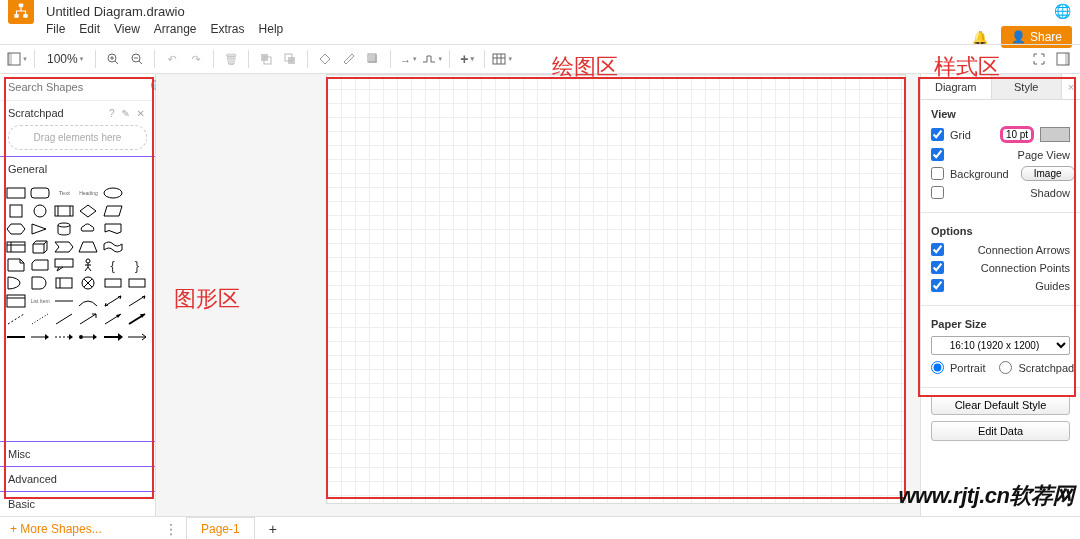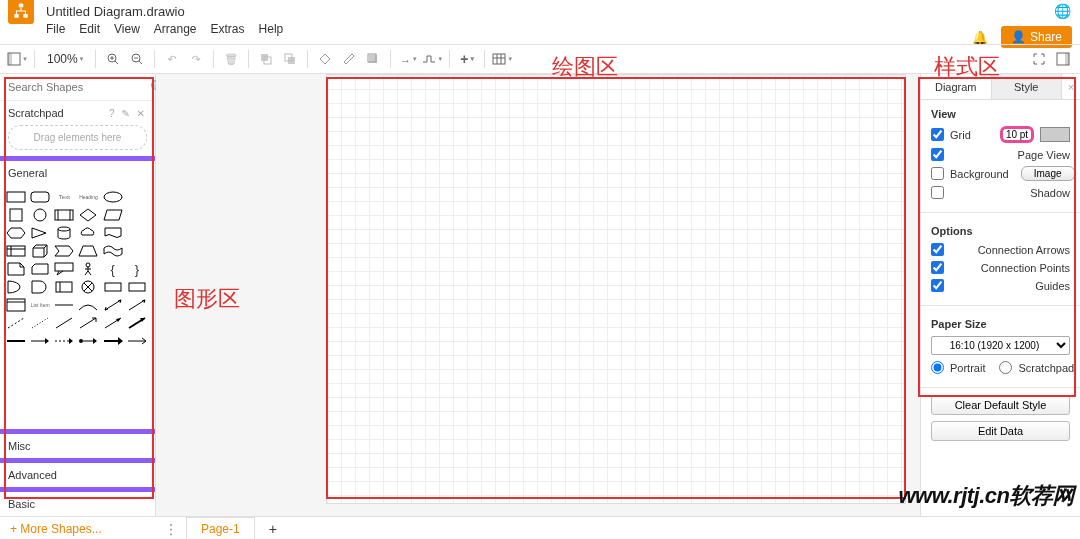--- a/index.html
+++ b/index.html
@@ -22,21 +22,21 @@
 .toolbar-right { position: absolute; right: 6px; display: flex; align-items: center; gap: 2px; }
 .main { display: flex; height: 442px; }
 .sidebar { width: 156px; border-right: 1px solid #e0e0e0; display: flex; flex-direction: column; }
 .search-row { display: flex; align-items: center; padding: 6px 8px; border-bottom: 1px solid #eee; }
 .search-input { border: none; outline: none; flex: 1; font-size: 11px; color: #999; background: transparent; }
 .search-icon { color: #999; font-size: 12px; }
 .scratch-row { padding: 6px 8px 2px; display: flex; justify-content: space-between; align-items: center; }
 .scratch-label { font-size: 11px; color: #333; }
 .scratch-icons { color: #aaa; font-size: 10px; letter-spacing: 2px; }
 .dragzone { margin: 4px 8px 6px; border: 1px dashed #ccc; border-radius: 12px; text-align: center; padding: 6px 0; color: #aaa; font-size: 10px; }
-.cat-head { font-size: 11px; font-weight: 500; padding: 6px 8px; border-top: 5px solid #8b5cf6; }
+.cat-head { font-size: 11px; font-weight: 500; padding: 6px 8px; border-top: 1px solid #8b5cf6; }
 .shapes-grid { display: grid; grid-template-columns: repeat(6, 1fr); gap: 2px; padding: 4px 6px 6px; }
 .shape { width: 20px; height: 16px; display: flex; align-items: center; justify-content: center; }
 .shape svg { width: 20px; height: 14px; }
 .shape-txt { font-size: 6px; color: #666; }
 .canvas-wrap { flex: 1; position: relative; background: #f5f5f5; overflow: hidden; }
 .canvas-grid { position: absolute; left: 170px; top: 0; width: 580px; height: 430px; background: #fff; background-image: linear-gradient(#eee 1px, transparent 1px), linear-gradient(90deg, #eee 1px, transparent 1px); background-size: 14px 14px; border: 1px solid #ddd; }
 .right-panel { width: 160px; border-left: 1px solid #e0e0e0; background: #fff; display: flex; flex-direction: column; font-size: 11px; }
 .rp-tabs { display: flex; height: 26px; border-bottom: 1px solid #ddd; }
 .rp-tab { flex: 1; display: flex; align-items: center; justify-content: center; font-size: 11px; color: #333; background: #eee; border-right: 1px solid #ddd; }
 .rp-tab.active { background: #fff; font-weight: 500; }

